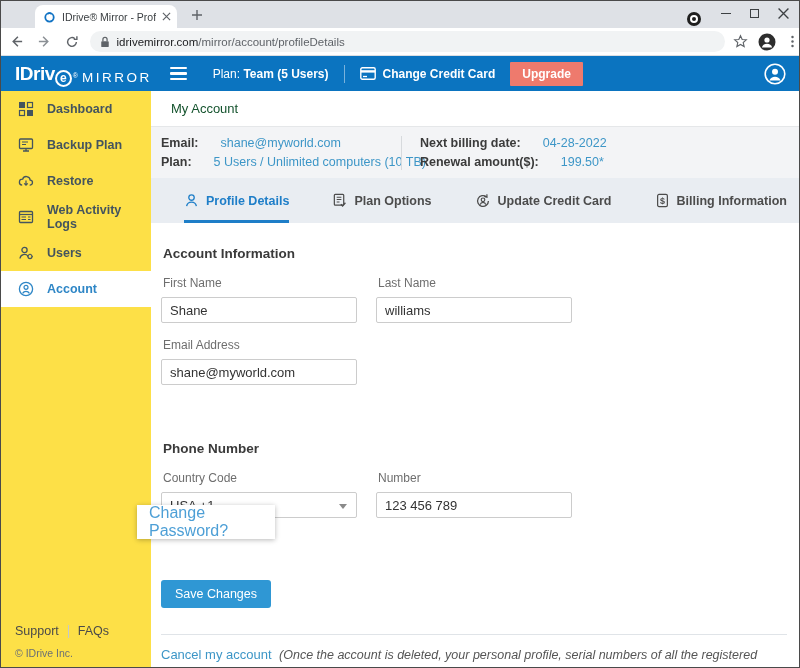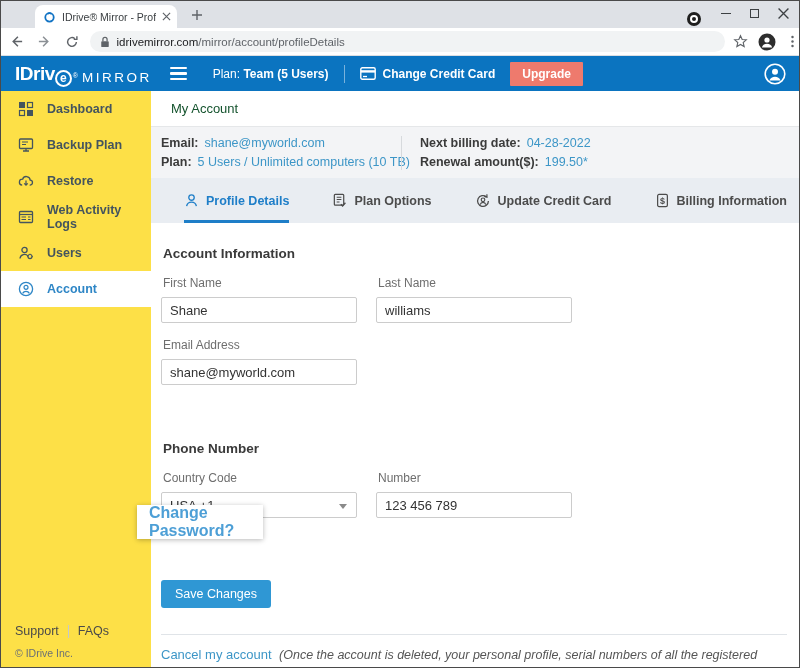--- a/index.html
+++ b/index.html
@@ -54,21 +54,21 @@
   
   .content { position:absolute; top:90px; left:150px; right:0; bottom:0; background:#fff; }
   .page-title-bar { height:36px; border-bottom:1px solid #e5e7e9; display:flex; align-items:center; padding-left:20px; }
   .page-title { font-size:13px; font-weight:400; color:#14532d; }
 
   .summary { height:51px; background:#f3f4f6; display:flex; align-items:center; font-size:12.5px; }
   .sum-col { display:flex; flex-direction:column; gap:5px; }
   .sum-col1 { width:250px; padding-left:10px; }
   .sum-vdiv { width:1px; height:34px; background:#d7dadd; }
   .sum-col2 { padding-left:18px; }
-  .sum-row { display:flex; gap:6px; white-space:nowrap; }
+  .sum-row { display:flex; gap:22px; white-space:nowrap; }
   .sum-label { font-weight:700; color:#3b3b3b; }
   .sum-value { color:var(--link-blue,#3d96c7); }
 
   .tabsrow { height:45px; background:#e9edf2; display:flex; justify-content:space-between; align-items:stretch; padding:0 12px 0 33px; }
   .tabitem { display:flex; align-items:center; gap:7px; font-size:12.5px; font-weight:600; color:#4c4c4c; border-bottom:3px solid transparent; padding-top:3px; cursor:pointer; }
   .tabitem.active { color:var(--tab-blue,#1e7ec8); border-bottom-color:var(--tab-blue,#1e7ec8); }
 
   .formarea { padding-left:10px; }
   .section-h { font-size:13.5px; font-weight:700; color:#3a3a3a; margin:23px 0 0 2px; }
   .fieldrow { display:flex; gap:19px; }
@@ -77,21 +77,21 @@
   .f-input { width:100%; height:26px; border:1px solid #ccc; border-radius:2px; background:#fff; padding:0 8px; font-size:13px; color:#333; font-family:"Liberation Sans",sans-serif; }
   .f-select { position:relative; width:100%; height:26px; border:1px solid #ccc; border-radius:2px; background:#fff; font-size:13px; color:#333; display:flex; align-items:center; padding:0 8px; cursor:pointer; }
   .caret { position:absolute; right:9px; top:11px; width:0; height:0; border-left:4.5px solid transparent; border-right:4.5px solid transparent; border-top:5px solid #8a8a8a; }
   .phone-h { margin-top:56px; }
   .save-btn { margin-top:62px; background:var(--save-bg,#2f97d4); color:#fff; border:none; border-radius:3px; font-size:12.5px; padding:7px 14px; cursor:pointer; font-family:"Liberation Sans",sans-serif; }
   .bottom-div { margin-top:26px; margin-right:12px; border-top:1px solid #e0e4e8; }
   .cancel-p { margin-top:10px; padding-right:16px; font-size:12.5px; line-height:1.6; color:#555; }
   .cancel-link { color:var(--link-blue,#3d96c7); font-size:13px; cursor:pointer; margin-right:4px; }
   .cancel-note { font-style:italic; color:#555; }
 
-  .chgpass-box { position:absolute; left:136px; top:504px; width:126px; height:34px; background:#fff; box-shadow:0 1px 5px rgba(0,0,0,.28); display:flex; align-items:center; padding-left:12px; z-index:6; cursor:pointer;font-weight:bold; }
+  .chgpass-box { position:absolute; left:136px; top:504px; width:138px; height:34px; background:#fff; box-shadow:0 1px 5px rgba(0,0,0,.28); display:flex; align-items:center; padding-left:12px; z-index:6; cursor:pointer; }
   .chgpass-box span { font-size:16px; color:#4d9fd6; }
 </style>
 </head>
 <body>
 
 <div id="page">
 
   <div class="tabstrip">
     <div class="btab">
       <svg width="13" height="13" viewBox="0 0 16 16">

